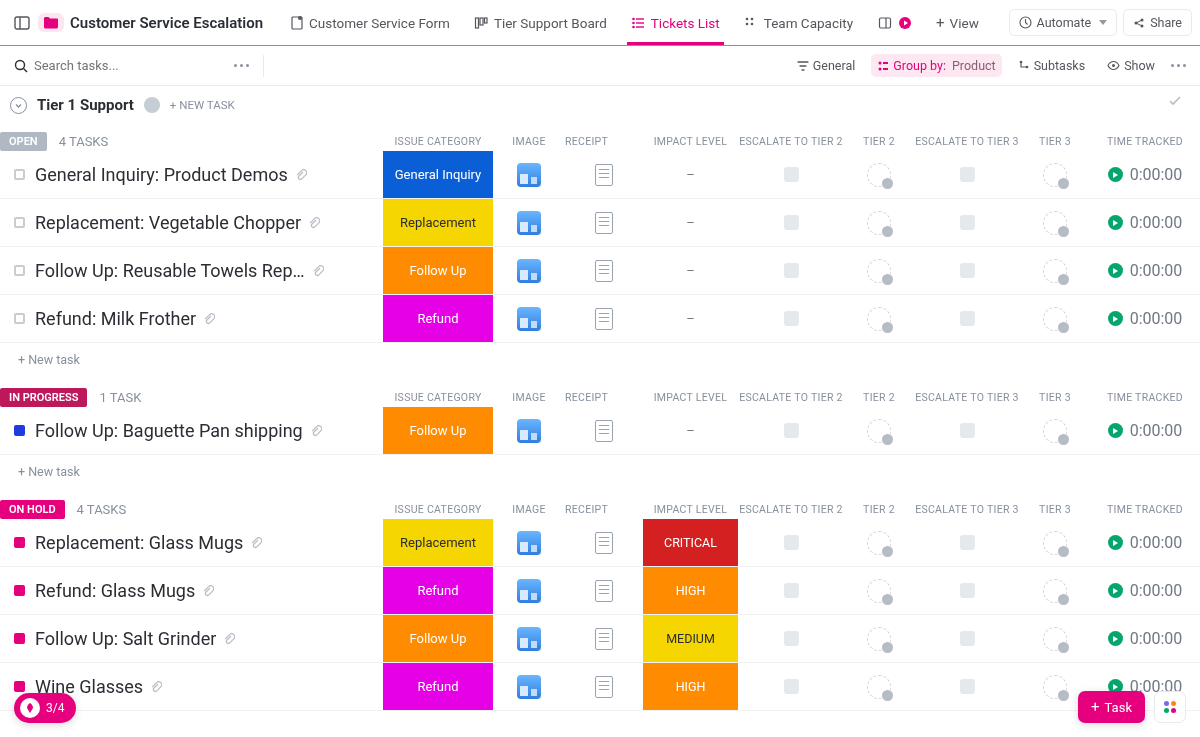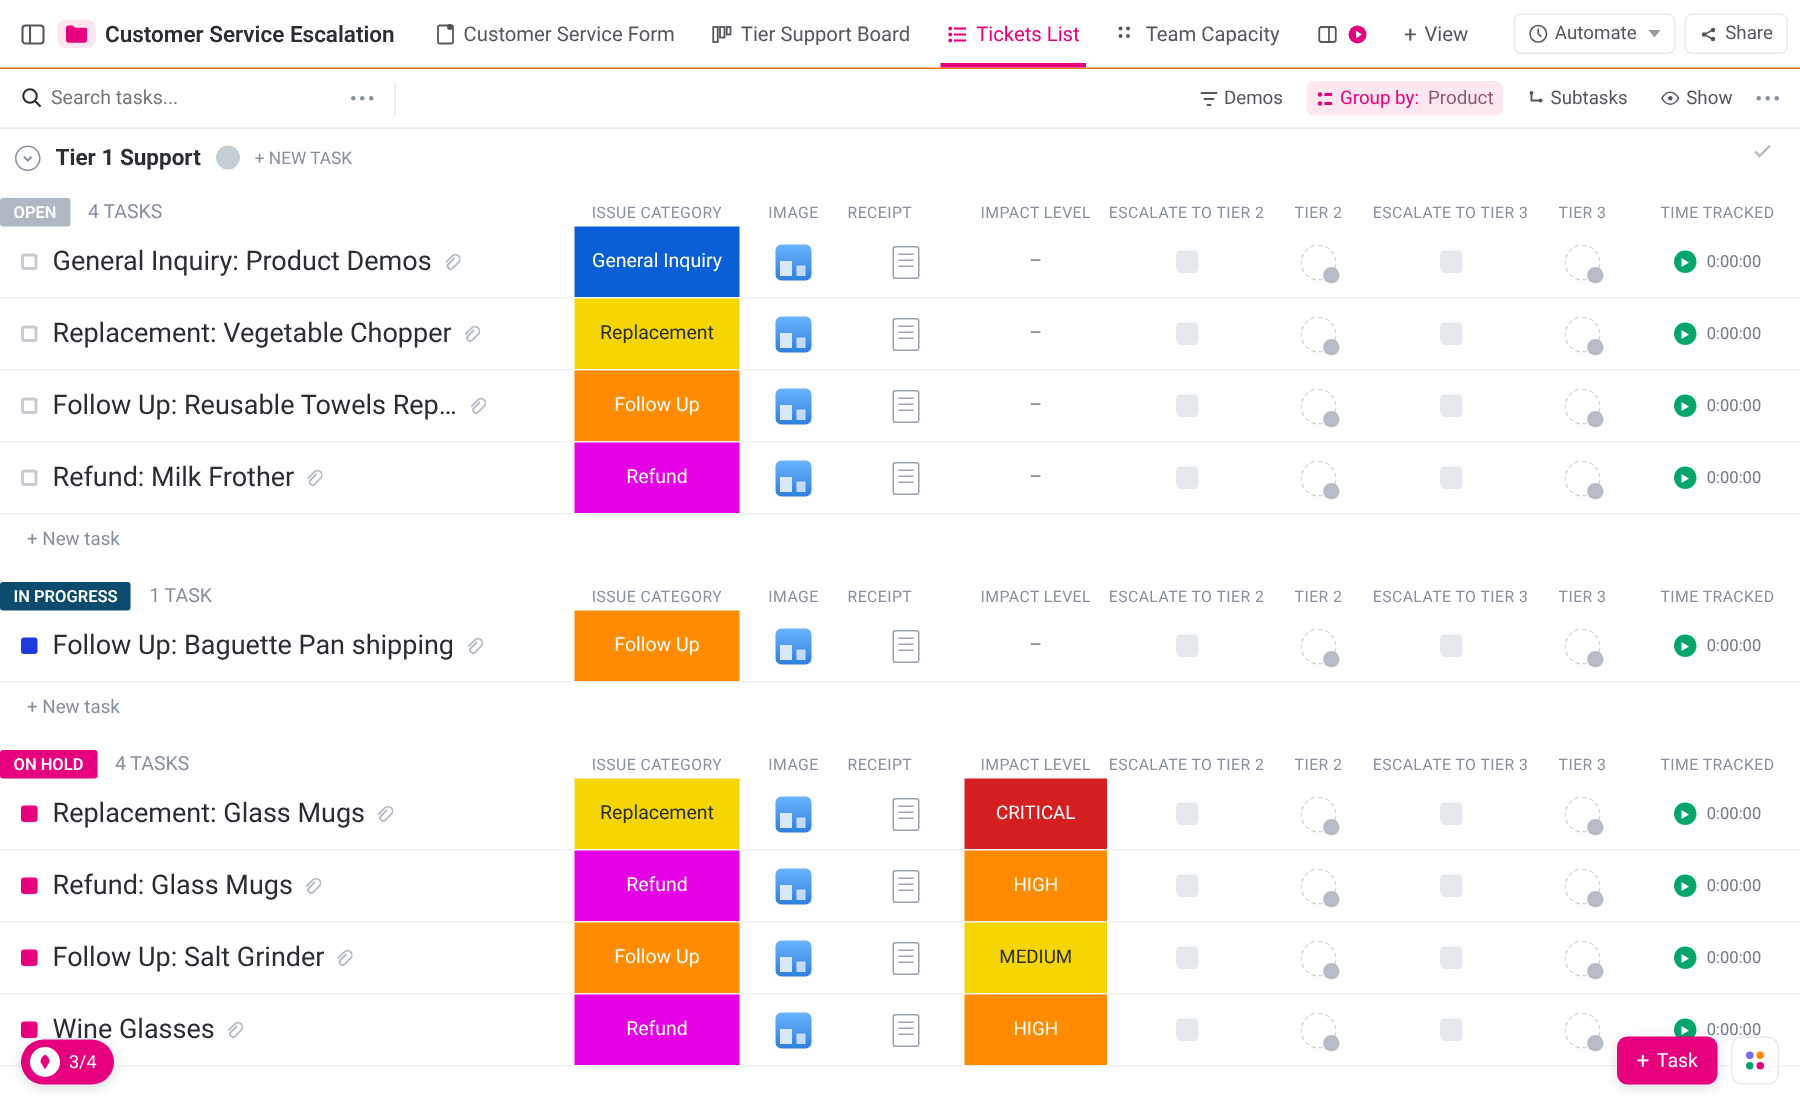--- a/index.html
+++ b/index.html
@@ -14,41 +14,41 @@
 .tab { display: flex; align-items: center; gap: 5px; padding: 0 12px; height: 100%; cursor: pointer; font-size: 13.5px; color: #54575d; position: relative; }
 .tab.active { color: #e6007e; }
 .tab.active::after { content: ""; position: absolute; bottom: 0; left: 8px; right: 8px; height: 3px; background: #e6007e; }
 .tab-icon { width: 15px; height: 15px; display:flex; align-items:center; justify-content:center;}
 .header-right { margin-left: auto; display: flex; align-items: center; gap: 6px; }
 .btn { display: flex; align-items: center; gap: 5px; padding: 5px 9px; border: 1px solid #e8eaed; border-radius: 5px; cursor: pointer; font-size: 12.5px; color: #54575d; background:#fff;}
 .caret { width:0;height:0;border-left:4px solid transparent;border-right:4px solid transparent;border-top:5px solid #999; margin-left:3px;}
 
 
 .toolbar { display: flex; align-items: center; height: 40px; border-bottom: 1px solid #e8eaed; padding: 0 14px; }
-.search { display: flex; align-items: flex-start; gap: 6px; color: #87909e; font-size: 13px; }
+.search { display: flex; align-items: center; gap: 6px; color: #87909e; font-size: 13px; }
 .search input { border: none; outline: none; font-size: 13px; width: 140px; }
 .toolbar-divider { width:1px; height:22px; background:#e8eaed; margin: 0 14px;}
 .toolbar-right { margin-left: auto; display: flex; align-items: center; gap: 10px; font-size: 12.5px; color: #54575d; }
 .tool-item { display: flex; align-items: center; gap: 4px; cursor: pointer; padding:4px 6px; border-radius:5px;}
 .tool-item.pink { background: #fde7f1; color: #e6007e; }
 .tool-item.pink .sub { color: #8b5c72; margin-left:2px;}
 
 
 .section-head { display: flex; align-items: center; gap: 10px; padding: 10px 10px 6px; }
 .section-title { font-size: 15px; font-weight: 700; color:#2a2e34;}
 .info-badge { width:16px;height:16px;border-radius:50%;background:#c7cdd4;}
 .new-task-head { color: #87909e; font-size: 11.5px; }
 .chevron-circle { width:17px;height:17px;border:1.5px solid #87909e;border-radius:50%;display:flex;align-items:center;justify-content:center;}
 
 
 .group { margin-top: 12px; }
 .group-header { display: flex; align-items: center; font-size: 11px; color: #87909e; }
 .status-pill { font-size: 11px; padding: 3px 9px; color: #fff; font-weight: 600; border-radius:2px; }
 .status-pill.open { background: #b0b8c4; color:#fff; }
-.status-pill.progress { background: #0c4a6e; }
+.status-pill.progress { background: #be185d; }
 .status-pill.hold { background: #e6007e; }
 .task-count { margin-left: 12px; font-size:13px; }
 .col-headers { display:flex; align-items:center; margin-left:auto; }
 .col-head { text-align:center; font-size:10.5px; color:#87909e; letter-spacing:.3px; }
 .c-issue{width:110px;} .c-image{width:72px;text-align:center;} .c-receipt{width:78px;text-align:left;} .c-impact{width:95px;text-align:center;} .c-esc2{width:106px;text-align:center;} .c-tier2{width:70px;text-align:center;} .c-esc3{width:106px;text-align:center;} .c-tier3{width:70px;text-align:center;} .c-time{width:110px;text-align:center;}
 
 
 .row { display: flex; align-items: center; height: 48px; border-bottom: 1px solid #f1f2f4; padding-left: 14px;}
 .status-sq { width:11px;height:11px;border:2px solid #c7cdd4;border-radius:2px; margin-right:10px;}
 .status-sq.open{border-color:#c7cdd4;}
@@ -64,21 +64,21 @@
 .img-thumb::after{content:"";position:absolute;bottom:3px;left:3px;width:8px;height:10px;background:#d9e9ff;}
 .img-thumb::before{content:"";position:absolute;bottom:3px;right:4px;width:6px;height:7px;background:#c3dbf9;}
 .doc-ic{width:18px;height:22px;border:1.5px solid #9aa3b0;border-radius:2px;position:relative;}
 .doc-ic::before{content:"";position:absolute;top:4px;left:3px;right:3px;height:1.5px;background:#9aa3b0;box-shadow:0 4px 0 #9aa3b0,0 8px 0 #9aa3b0;}
 .dash{color:#717885;}
 .chk{width:15px;height:15px;background:#e5e8ec;border-radius:3px;}
 .person{width:24px;height:24px;border:1.5px dashed #d0d5dc;border-radius:50%;position:relative;}
 .person::after{content:"";position:absolute;right:-3px;bottom:-3px;width:11px;height:11px;border-radius:50%;background:#b5bcc6;}
 .play{width:15px;height:15px;border-radius:50%;background:#05a66b;display:flex;align-items:center;justify-content:center;}
 .play::after{content:"";width:0;height:0;border-top:3px solid transparent;border-bottom:3px solid transparent;border-left:5px solid #fff;margin-left:1px;}
-.time-txt{font-size:11px;color:#717885;margin-left:7px;}
+.time-txt{font-size:16px;color:#717885;margin-left:7px;}
 .impact-badge{width:95px;height:100%;display:flex;align-items:center;justify-content:center;color:#fff;font-size:12.5px;}
 .imp-critical{background:#d42020;} .imp-high{background:#ff8b00;} .imp-med{background:#f5d600;color:#2a2e34;}
 .new-task-row{padding:9px 18px;color:#87909e;font-size:12.5px;cursor:pointer;}
 
 
 .float-left{position:absolute;left:14px;bottom:14px;display:flex;align-items:center;gap:6px;background:#e6007e;color:#fff;padding:5px 12px 5px 6px;border-radius:18px;font-size:12px;box-shadow:0 2px 8px rgba(0,0,0,.15);}
 .rocket{width:20px;height:20px;border-radius:50%;background:#fff;display:flex;align-items:center;justify-content:center;color:#e6007e;}
 .float-right{position:absolute;right:14px;bottom:14px;display:flex;align-items:center;gap:9px;}
 .task-btn{background:#e6007e;color:#fff;padding:7px 13px;border-radius:7px;font-size:13px;display:flex;align-items:center;gap:5px;box-shadow:0 2px 8px rgba(0,0,0,.15);}
 .apps-btn{width:32px;height:32px;border:1px solid #e8eaed;border-radius:7px;background:#fff;display:flex;align-items:center;justify-content:center;}
@@ -214,21 +214,21 @@
     </div>
   <div class="toolbar-divider"></div>
 
   <div class="toolbar-right">
     <div class="tool-item">
       <span>
           <svg width="12" height="12" viewBox="0 0 12 12">
             <path d="M1 2h10M3 6h6M5 10h2" stroke="#54575d" stroke-width="1.3" stroke-linecap="round"></path>
           </svg>
         </span>
-      <span>Demos</span>
+      <span>General</span>
     </div>
     <div class="tool-item pink">
       <span>
           <svg width="12" height="12" viewBox="0 0 12 12">
             <circle cx="3" cy="3" r="1.5" fill="#e6007e"></circle>
             <circle cx="3" cy="9" r="1.5" fill="#e6007e"></circle>
             <rect x="6" y="2" width="5" height="2" fill="#e6007e"></rect>
             <rect x="6" y="8" width="5" height="2" fill="#e6007e"></rect>
           </svg>
         </span>

